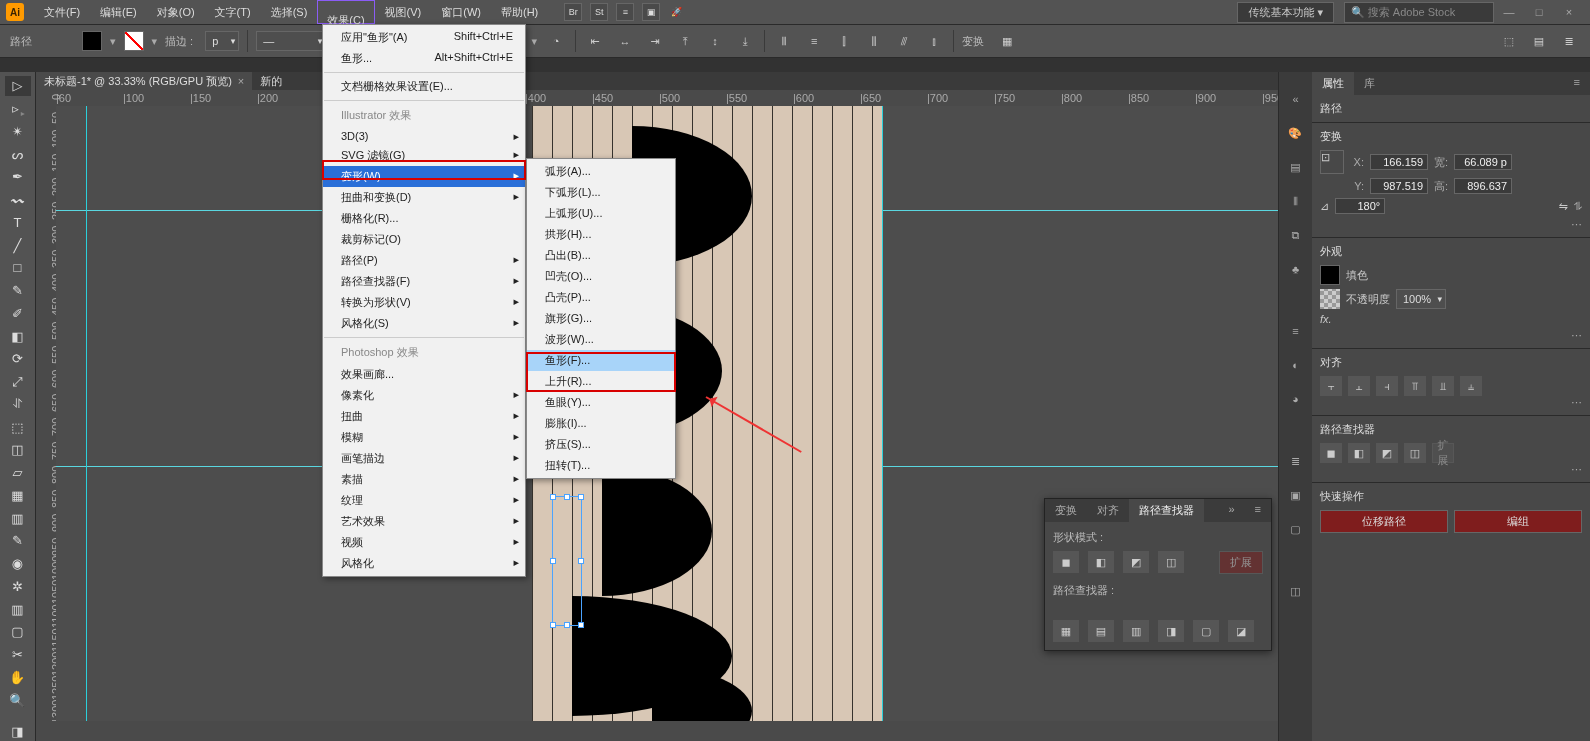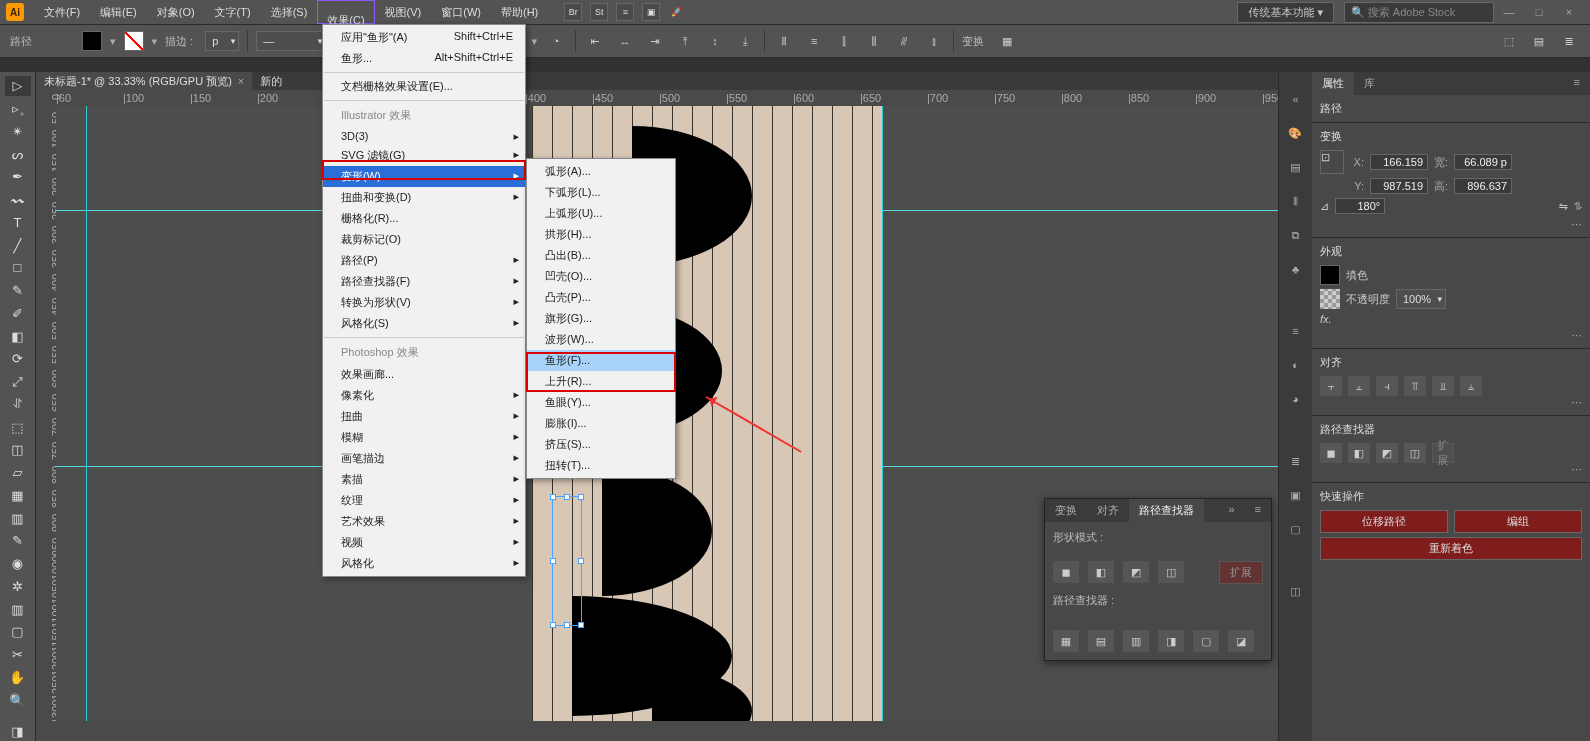--- a/index.html
+++ b/index.html
@@ -373,21 +373,21 @@
 <div class="float-panel">
   <div class="ptabs">
     <div class="ptab">变换</div>
     <div class="ptab">对齐</div>
     <div class="ptab active">路径查找器</div>
     <div style="flex:1"></div>
     <div class="ptab">»</div>
     <div class="ptab">≡</div>
   </div>
   <div class="body">
-    <div style="color:#bbb; margin-bottom:16px">形状模式 :</div>
+    <div style="color:#bbb; margin-bottom:6px">形状模式 :</div>
     <div style="margin-bottom:10px">
       <span class="shape-btn">◼</span>
       <span class="shape-btn">◧</span>
       <span class="shape-btn">◩</span>
       <span class="shape-btn">◫</span>
       <span class="btn" style="float:right; opacity:.5">扩展</span>
     </div>
     <div style="color:#bbb; margin-bottom:22px">路径查找器 :</div>
     <div>
       <span class="shape-btn">▦</span>
@@ -492,18 +492,15 @@
         <span class="btn" style="opacity:.5">扩展</span>
       </div>
       <div style="text-align:right; color:#aaa">⋯</div>
     </div>
     <div class="panel-body" style="border:none">
       <h4>快速操作</h4>
       <div class="row">
         <span class="btn" style="flex:1; text-align:center">位移路径</span>
         <span class="btn" style="flex:1; text-align:center">编组</span>
       </div>
-      <div class="row">
-        <span class="btn" style="flex:1; text-align:center">重新着色</span>
-      </div>
     </div>
   </div>
 </div>
 
 </body></html>

